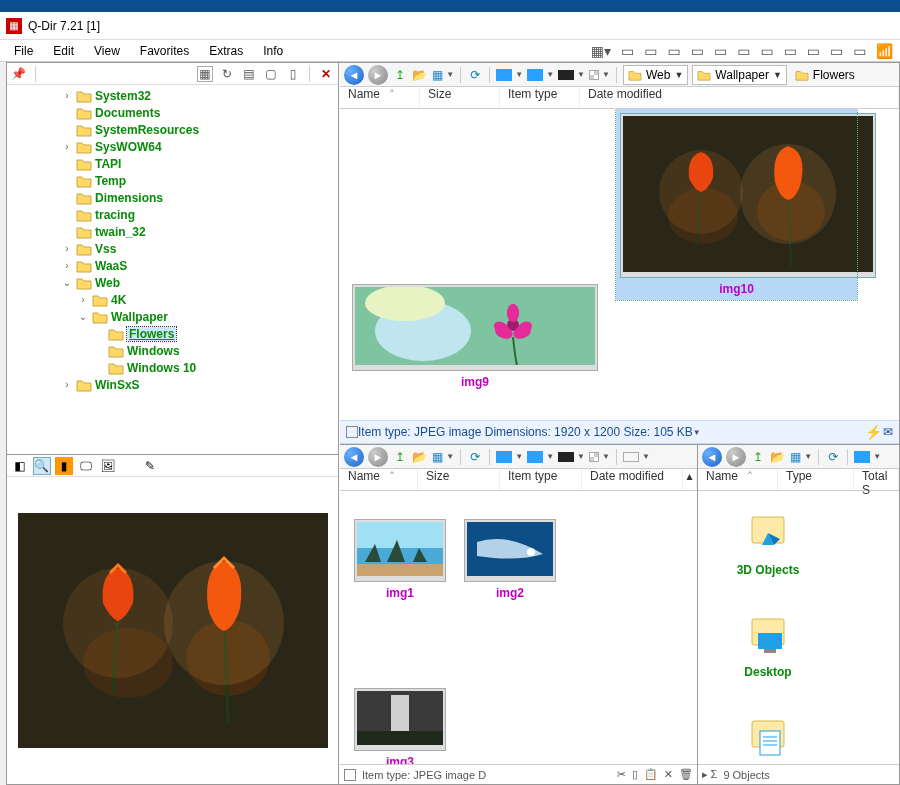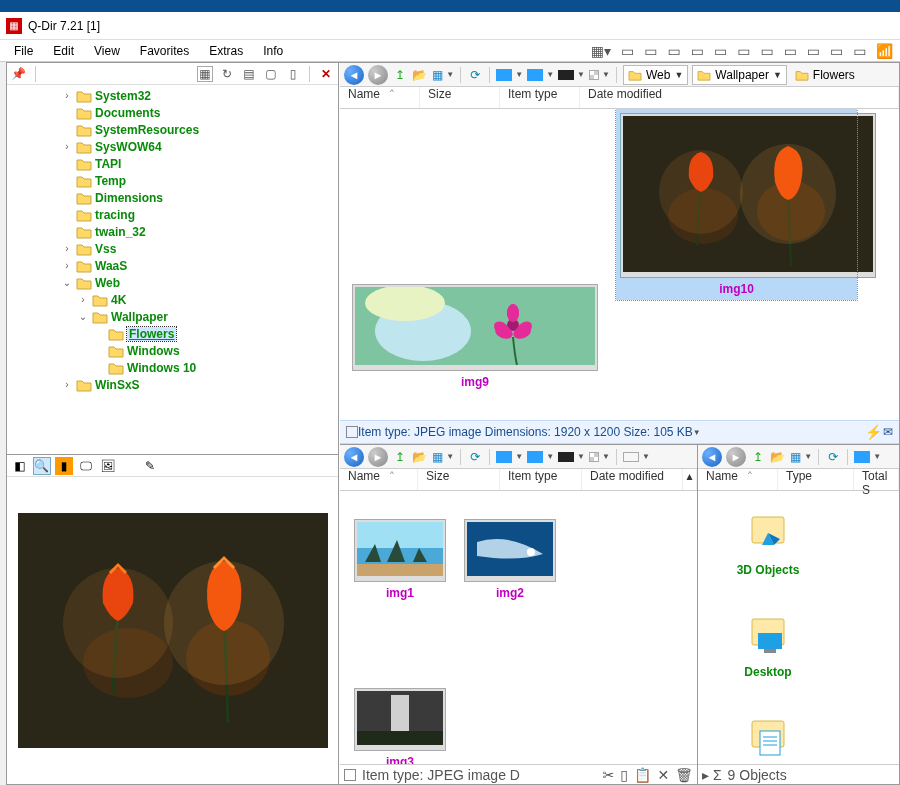--- a/index.html
+++ b/index.html
@@ -87,21 +87,21 @@
   .status-strip { height:24px; background:#eaf3ff; border-top:1px solid #c4d9f7; border-bottom:1px solid #c4d9f7; display:flex; align-items:center; padding:0 6px; font-size:12px; color:#1a4c8b; }
   .status-chk { width:12px; height:12px; border:1px solid #888; display:inline-block; }
   .status-spacer { flex:1; }
   .bolt { color:#d4a000; font-size:14px; }
 
   .icon-grid { flex:1; display:flex; flex-wrap:wrap; align-content:flex-start; padding:10px 10px; gap:16px; overflow:hidden; }
   .big-icon { width:120px; text-align:center; padding:10px 0; }
   .big-icon .fi { width:48px; height:48px; margin:0 auto; display:flex; align-items:center; justify-content:center; }
   .big-icon .lbl { margin-top:4px; color:#0a8a0a; font-weight:600; font-size:12px; }
 
-  .footer-strip { height:20px; border-top:1px solid #ccc; display:flex; align-items:center; padding:0 4px; gap:6px; color:#555; font-size:14px; overflow:hidden; }
+  .footer-strip { height:20px; border-top:1px solid #ccc; display:flex; align-items:center; padding:0 4px; gap:6px; color:#555; font-size:11px; overflow:hidden; }
 </style>
 </head>
 <body>
 
 <div class="titlebar"></div>
 <div class="window-chrome">
   <span class="app-icon">▦</span>
   <span class="app-title">Q-Dir 7.21 [1]</span>
 </div>
 <div class="menubar">

